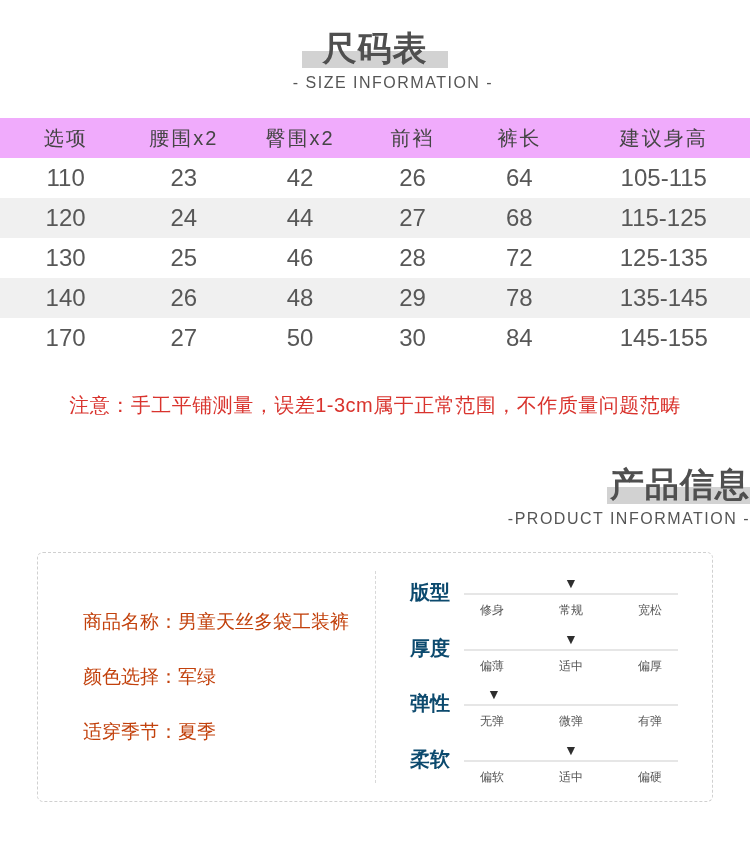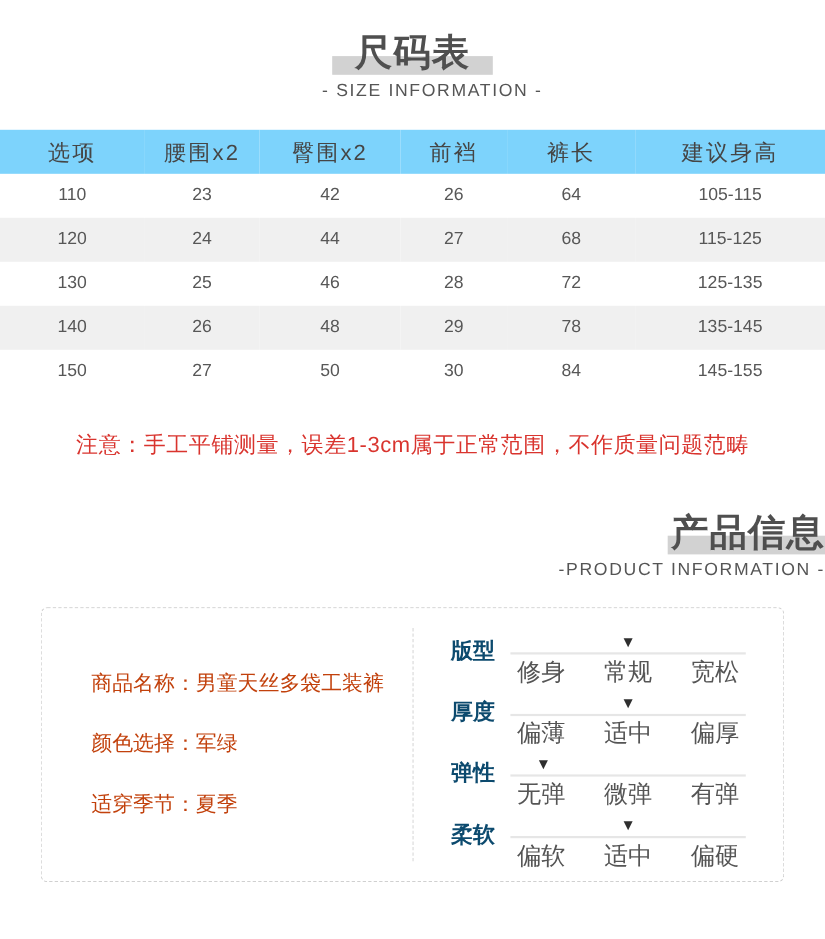--- a/index.html
+++ b/index.html
@@ -28,25 +28,25 @@
   .subtitle {
     margin-top:4px; font-size:16px; font-weight:500;
     color:#555; letter-spacing:1.5px; line-height:19px;padding-left:36px;
   }
 
   
   table.size-table {
     width:100%; border-collapse:collapse; table-layout:fixed; margin-top:26px;
   }
   .size-table th {
-    background:#7dd3fc; color:#454545; font-weight:500;
+    background:#f0abfc; color:#454545; font-weight:500;
     height:40px; font-size:20px; letter-spacing:2px; text-align:center;
   }
   .size-table td {
-    height:40px; color:#575757; font-size:16px; text-align:center;
+    height:40px; color:#575757; font-size:24px; text-align:center;
   }
   .size-table tbody tr:nth-child(even) { background:#f0f0f0; }
 
   
   .note {
     margin-top:36px; text-align:center;
     font-size:20px; line-height:23px; letter-spacing:0.5px;
   }
 
   
@@ -71,21 +71,21 @@
     padding-top:12px; white-space:nowrap; line-height:22px;
   }
   .attr-scale { flex:1; margin-left:14px; position:relative; padding-top:24px; }
   .scale-line { height:2px; background:#e6e6e6; }
   .scale-marker {
     position:absolute; top:7px; transform:translateX(-50%);
     font-size:14px; line-height:14px; color:#2e2e2e;
   }
   .scale-options { display:flex; justify-content:space-between; margin-top:6px; }
   .scale-options span {
-    width:56px; text-align:center; font-size:22px; color:#555; line-height:19px;
+    width:56px; text-align:center; font-size:12px; color:#555; line-height:19px;
     white-space:nowrap;
   }
 </style>
 </head>
 <body>
 
 <div class="page">
 
   <div class="section-header size-header">
     <div class="title-wrap">
@@ -141,21 +141,21 @@
         </tr>
         <tr>
           <td>140</td>
           <td>26</td>
           <td>48</td>
           <td>29</td>
           <td>78</td>
           <td>135-145</td>
         </tr>
         <tr>
-          <td>150</td>
+          <td>170</td>
           <td>27</td>
           <td>50</td>
           <td>30</td>
           <td>84</td>
           <td>145-155</td>
         </tr>
       </tbody>
   </table>
 
   <div class="note" style="color: rgb(217, 52, 46);">注意：手工平铺测量，误差1-3cm属于正常范围，不作质量问题范畴</div>

